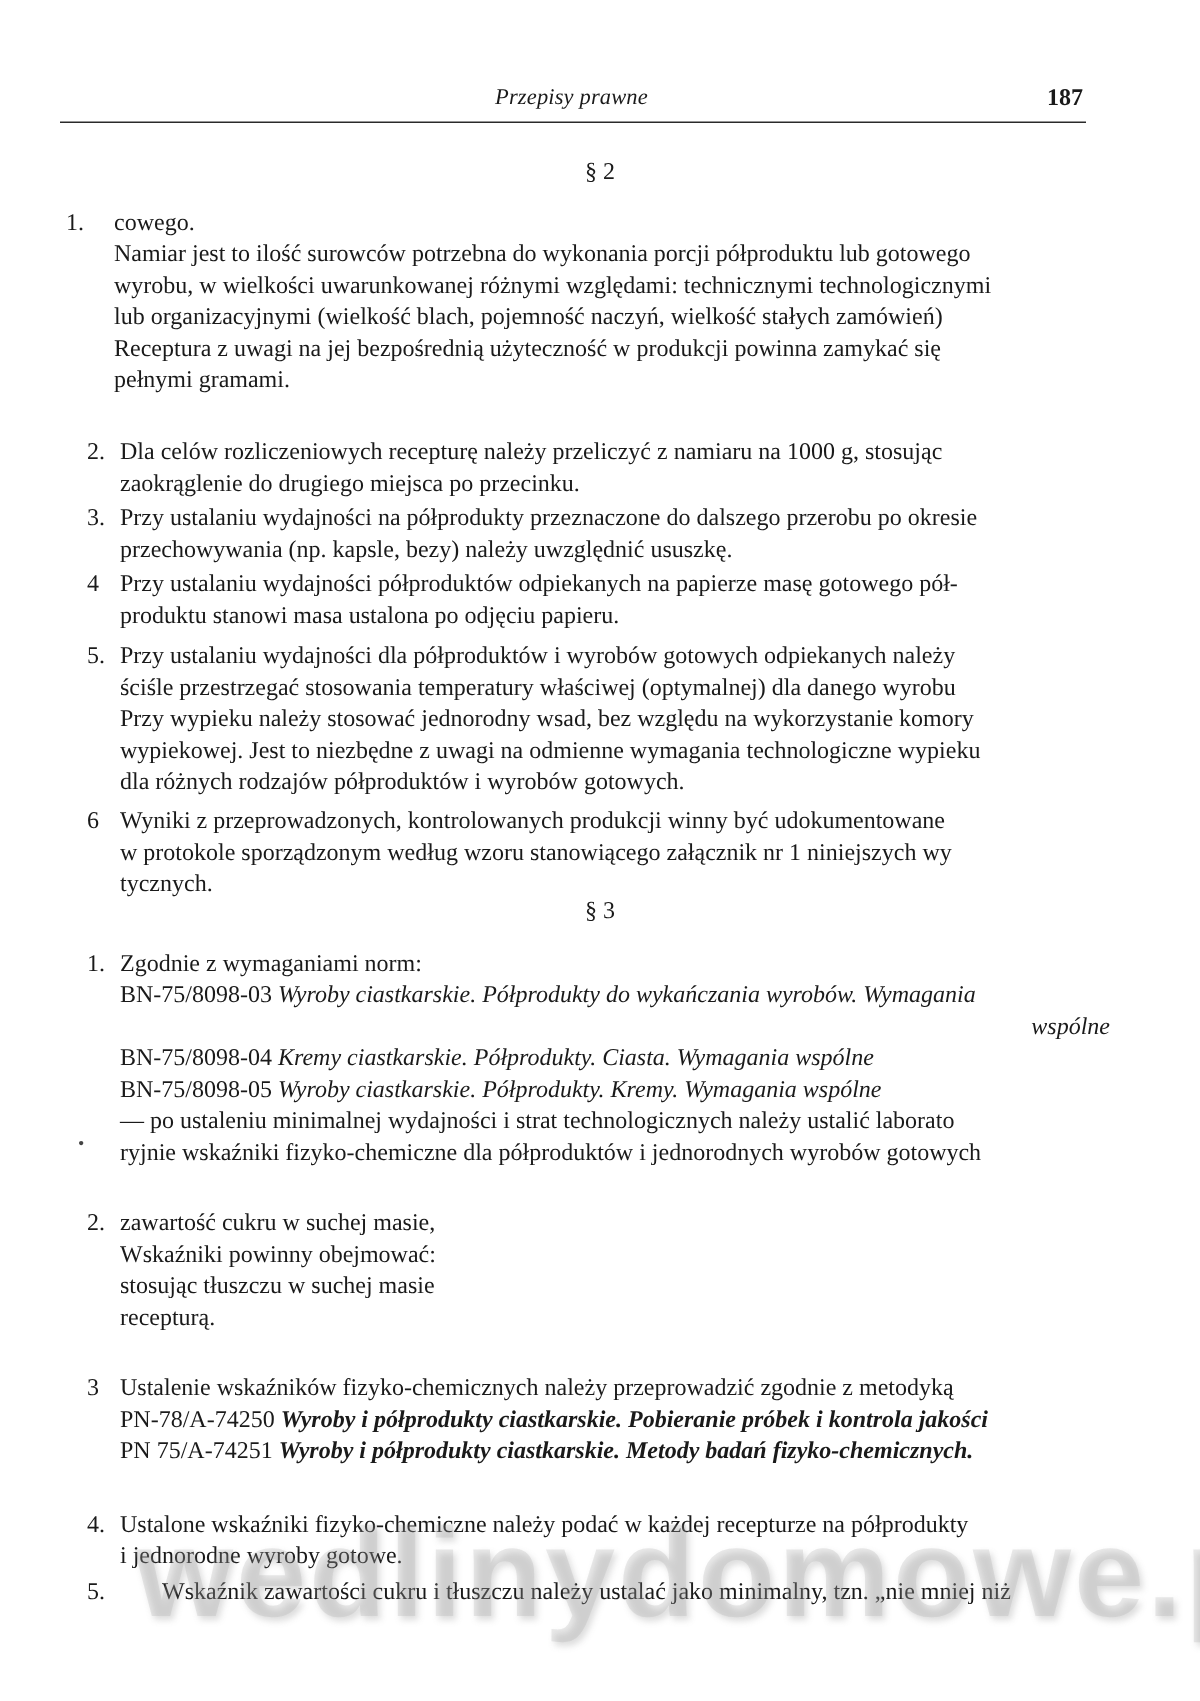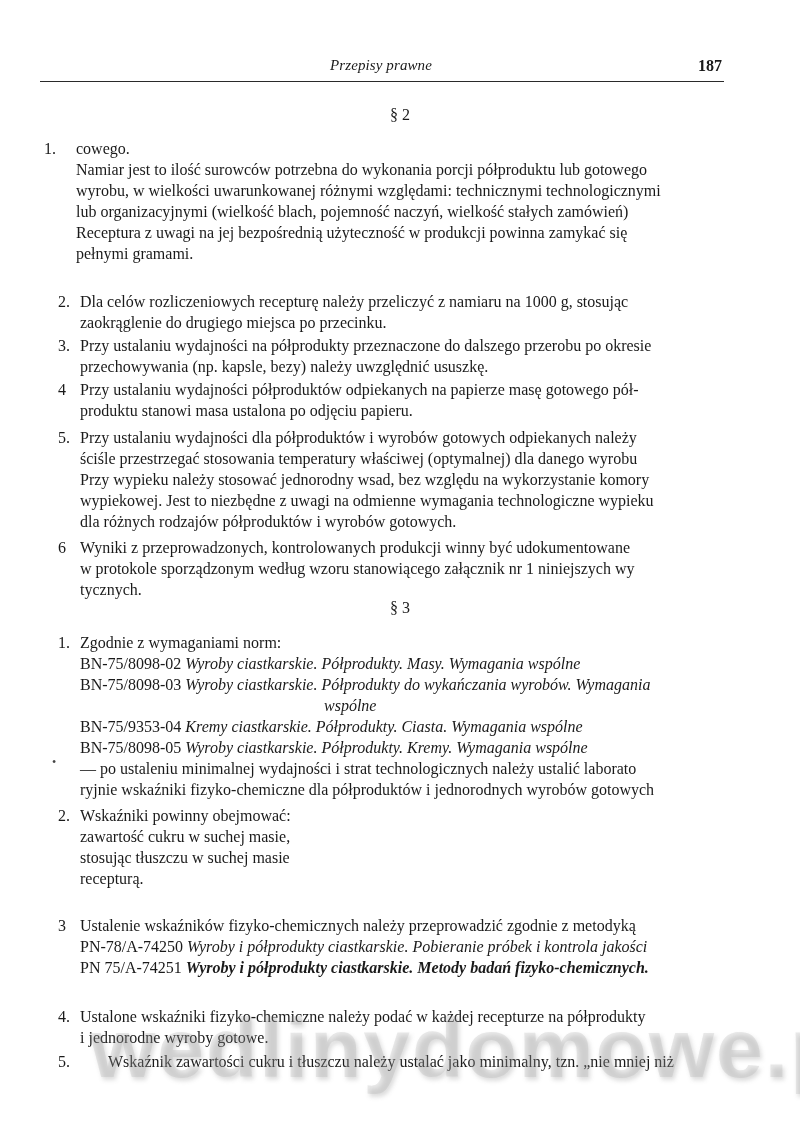--- a/index.html
+++ b/index.html
@@ -103,54 +103,50 @@
     <span class="line">w protokole sporządzonym według wzoru stanowiącego załącznik nr 1 niniejszych wy</span>
     <span class="line">tycznych.</span>
   </div>
 
   <div class="section-mark" style="top:599px;">§ 3</div>
 
   <div class="num" style="left:58px; top:632px;">1.</div>
   <div class="para" style="left:80px; top:632px; width:660px; text-align:left;">
     <span class="line">Zgodnie z wymaganiami norm:</span>
     <span class="line">
-      <span class="norm-code">BN-75/8098-02</span>
-      <span class="it">Wyroby ciastkarskie. Półprodukty. Masy. Wymagania wspólne</span>
-    </span>
-    <span class="line">
       <span class="norm-code">BN-75/8098-03</span>
       <span class="it">Wyroby ciastkarskie. Półprodukty do wykańczania wyrobów. Wymagania</span>
     </span>
-    <span class="line it" style="padding-left:244px;">wspólne</span>
+    <span class="line it" style="padding-left:244px;text-align:right;">wspólne</span>
     <span class="line">
-      <span class="norm-code">BN-75/9353-04</span>
+      <span class="norm-code">BN-75/8098-04</span>
       <span class="it">Kremy ciastkarskie. Półprodukty. Ciasta. Wymagania wspólne</span>
     </span>
     <span class="line">
       <span class="norm-code">BN-75/8098-05</span>
       <span class="it">Wyroby ciastkarskie. Półprodukty. Kremy. Wymagania wspólne</span>
     </span>
     <span class="line">— po ustaleniu minimalnej wydajności i strat technologicznych należy ustalić laborato</span>
     <span class="line">ryjnie wskaźniki fizyko-chemiczne dla półproduktów i jednorodnych wyrobów gotowych</span>
   </div>
 
   <div class="num" style="left:58px; top:805px;">2.</div>
   <div class="para" style="left:80px; top:805px; width:660px; text-align:left;">
+    <span class="line">zawartość cukru w suchej masie,</span>
     <span class="line">Wskaźniki powinny obejmować:</span>
-    <span class="line">zawartość cukru w suchej masie,</span>
     <span class="line">stosując tłuszczu w suchej masie</span>
     <span class="line">recepturą.</span>
   </div>
 
   <div class="num" style="left:58px; top:915px;">3</div>
   <div class="para" style="left:80px; top:915px; width:660px; text-align:left;">
     <span class="line">Ustalenie wskaźników fizyko-chemicznych należy przeprowadzić zgodnie z metodyką</span>
     <span class="line">
       <span class="norm-code">PN-78/A-74250</span>
-      <span class="it" style="font-weight:normal;">Wyroby i półprodukty ciastkarskie. Pobieranie próbek i kontrola jakości</span>
+      <span class="it" style="font-weight:bold;">Wyroby i półprodukty ciastkarskie. Pobieranie próbek i kontrola jakości</span>
     </span>
     <span class="line">
       <span class="norm-code">PN 75/A-74251</span>
       <span class="it" style="font-weight:bold;">Wyroby i półprodukty ciastkarskie. Metody badań fizyko-chemicznych.</span>
     </span>
   </div>
 
   <div class="num" style="left:58px; top:1006px;">4.</div>
   <div class="para" style="left:80px; top:1006px; width:660px; text-align:left;">
     <span class="line">Ustalone wskaźniki fizyko-chemiczne należy podać w każdej recepturze na półprodukty</span>

